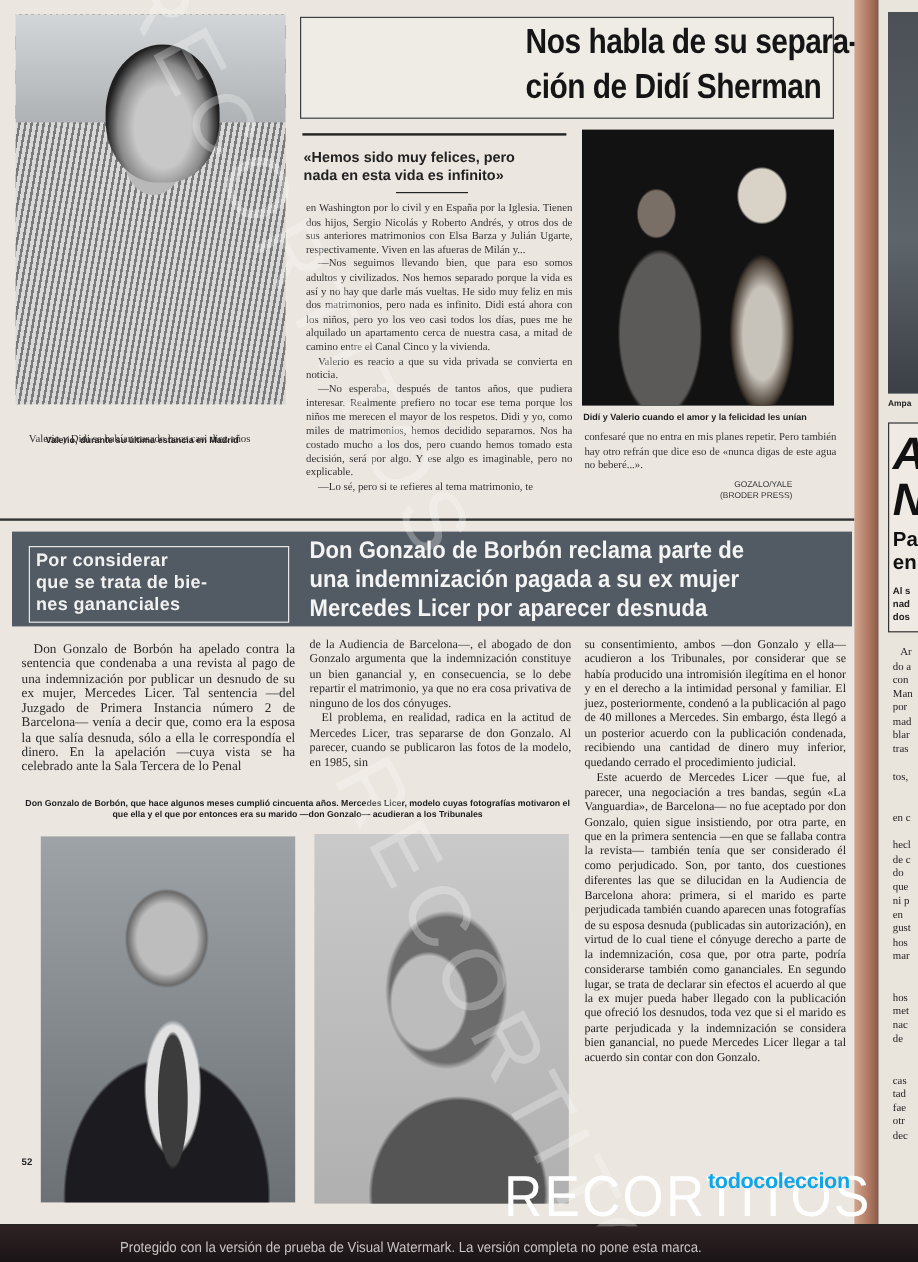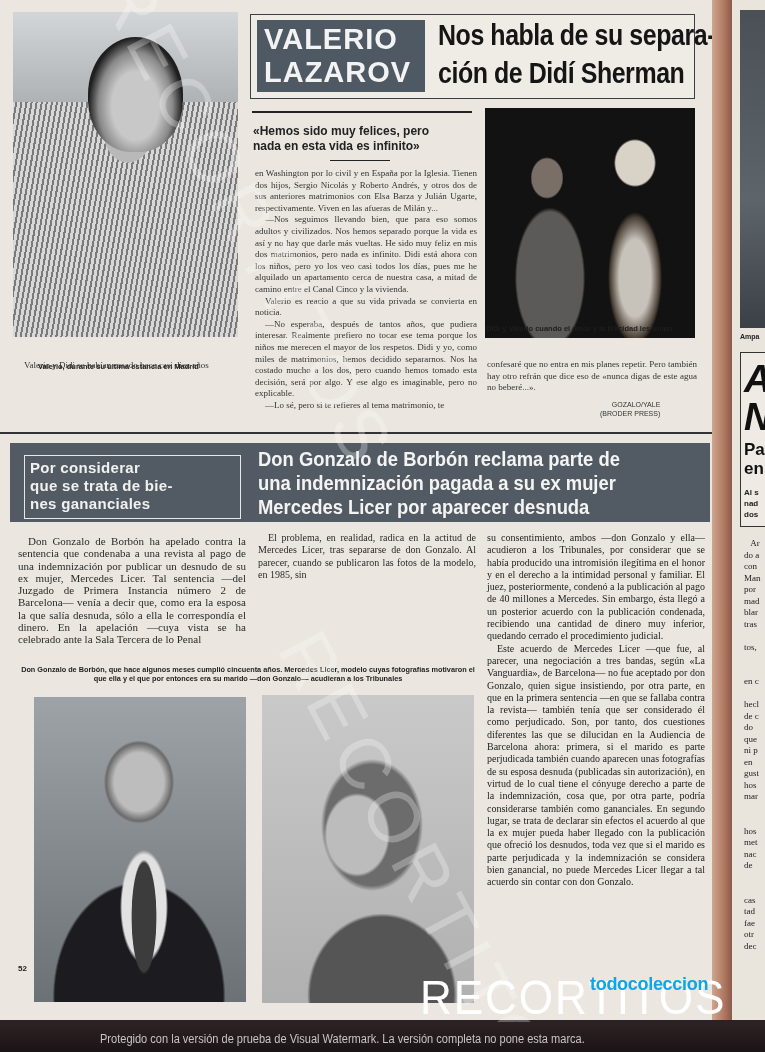--- a/index.html
+++ b/index.html
@@ -68,60 +68,59 @@
 <div class="page">
 
   <div class="photo ph-valerio"></div>
   <div class="cap" style="left:38px;top:362px">Valerio, durante su última estancia en Madrid</div>
 
   <div class="body" style="left:14px;top:360px;width:228px">
     <p>Valerio y Didi se habían casado hace casi diez años</p>
   </div>
 
   <div class="title-box"></div>
-  <div class="name-box">VALERIO
-LAZAROV</div>
   <div class="headline">Nos habla de su separa-
 ción de Didí Sherman</div>
 
   <div class="rule" style="left:252px;top:111px;width:220px;height:2px"></div>
   <div class="pull">«Hemos sido muy felices, pero
 nada en esta vida es infinito»</div>
   <div class="rule" style="left:330px;top:160px;width:60px;height:1px"></div>
 
   <div class="body" style="left:255px;top:168px;width:222px">
     <p style="text-indent:0">en Washington por lo civil y en España por la Iglesia. Tienen dos hijos, Sergio Nicolás y Roberto Andrés, y otros dos de sus anteriores matrimonios con Elsa Barza y Julián Ugarte, respectivamente. Viven en las afueras de Milán y...</p>
     <p>—Nos seguimos llevando bien, que para eso somos adultos y civilizados. Nos hemos separado porque la vida es así y no hay que darle más vueltas. He sido muy feliz en mis dos matrimonios, pero nada es infinito. Didi está ahora con los niños, pero yo los veo casi todos los días, pues me he alquilado un apartamento cerca de nuestra casa, a mitad de camino entre el Canal Cinco y la vivienda.</p>
     <p>Valerio es reacio a que su vida privada se convierta en noticia.</p>
     <p>—No esperaba, después de tantos años, que pudiera interesar. Realmente prefiero no tocar ese tema porque los niños me merecen el mayor de los respetos. Didi y yo, como miles de matrimonios, hemos decidido separarnos. Nos ha costado mucho a los dos, pero cuando hemos tomado esta decisión, será por algo. Y ese algo es imaginable, pero no explicable.</p>
     <p>—Lo sé, pero si te refieres al tema matrimonio, te</p>
   </div>
 
   <div class="photo ph-couple"></div>
-  <div class="cap" style="left:486px;top:324px">Didí y Valerio cuando el amor y la felicidad les unían</div>
+  <div class="cap" style="left:486px;top:343px">Didí y Valerio cuando el amor y la felicidad les unían</div>
   <div class="body" style="left:487px;top:359px;width:210px">
     <p style="text-indent:0">confesaré que no entra en mis planes repetir. Pero también hay otro refrán que dice eso de «nunca digas de este agua no beberé...».</p>
   </div>
   <div class="credit">GOZALO/YALE
 (BRODER PRESS)</div>
 
   <div class="sect-rule"></div>
 
   <div class="band"></div>
   <div class="kicker">Por considerar
 que se trata de bie-
 nes gananciales</div>
   <div class="headline2">Don Gonzalo de Borbón reclama parte de
 una indemnización pagada a su ex mujer
 Mercedes Licer por aparecer desnuda</div>
 
   <div class="body" style="left:18px;top:535px;width:228px;font-size:11px;line-height:12.3px;color:#2a2a2a">
     <p>Don Gonzalo de Borbón ha apelado contra la sentencia que condenaba a una revista al pago de una indemnización por publicar un desnudo de su ex mujer, Mercedes Licer. Tal sentencia —del Juzgado de Primera Instancia número 2 de Barcelona— venía a decir que, como era la esposa la que salía desnuda, sólo a ella le correspondía el dinero. En la apelación —cuya vista se ha celebrado ante la Sala Tercera de lo Penal</p>
   </div>
   <div class="body" style="left:258px;top:532px;width:218px;font-size:10px;line-height:12.3px;color:#2a2a2a">
+    <p style="text-indent:0">de la Audiencia de Barcelona—, el abogado de don Gonzalo argumenta que la indemnización constituye un bien ganancial y, en consecuencia, se lo debe repartir el matrimonio, ya que no era cosa privativa de ninguno de los dos cónyuges.</p>
     <p>El problema, en realidad, radica en la actitud de Mercedes Licer, tras separarse de don Gonzalo. Al parecer, cuando se publicaron las fotos de la modelo, en 1985, sin</p>
   </div>
   <div class="body" style="left:487px;top:532px;width:218px;font-size:10px;line-height:12.3px;color:#222">
     <p style="text-indent:0">su consentimiento, ambos —don Gonzalo y ella— acudieron a los Tribunales, por considerar que se había producido una intromisión ilegítima en el honor y en el derecho a la intimidad personal y familiar. El juez, posteriormente, condenó a la publicación al pago de 40 millones a Mercedes. Sin embargo, ésta llegó a un posterior acuerdo con la publicación condenada, recibiendo una cantidad de dinero muy inferior, quedando cerrado el procedimiento judicial.</p>
     <p>Este acuerdo de Mercedes Licer —que fue, al parecer, una negociación a tres bandas, según «La Vanguardia», de Barcelona— no fue aceptado por don Gonzalo, quien sigue insistiendo, por otra parte, en que en la primera sentencia —en que se fallaba contra la revista— también tenía que ser considerado él como perjudicado. Son, por tanto, dos cuestiones diferentes las que se dilucidan en la Audiencia de Barcelona ahora: primera, si el marido es parte perjudicada también cuando aparecen unas fotografías de su esposa desnuda (publicadas sin autorización), en virtud de lo cual tiene el cónyuge derecho a parte de la indemnización, cosa que, por otra parte, podría considerarse también como gananciales. En segundo lugar, se trata de declarar sin efectos el acuerdo al que la ex mujer pueda haber llegado con la publicación que ofreció los desnudos, toda vez que si el marido es parte perjudicada y la indemnización se considera bien ganancial, no puede Mercedes Licer llegar a tal acuerdo sin contar con don Gonzalo.</p>
   </div>
 
   <div class="cap2">Don Gonzalo de Borbón, que hace algunos meses cumplió cincuenta años. Mercedes Licer, modelo cuyas fotografías motivaron el que ella y el que por entonces era su marido —don Gonzalo— acudieran a los Tribunales</div>
   <div class="photo ph-gonzalo"></div>
   <div class="photo ph-mercedes"></div>

